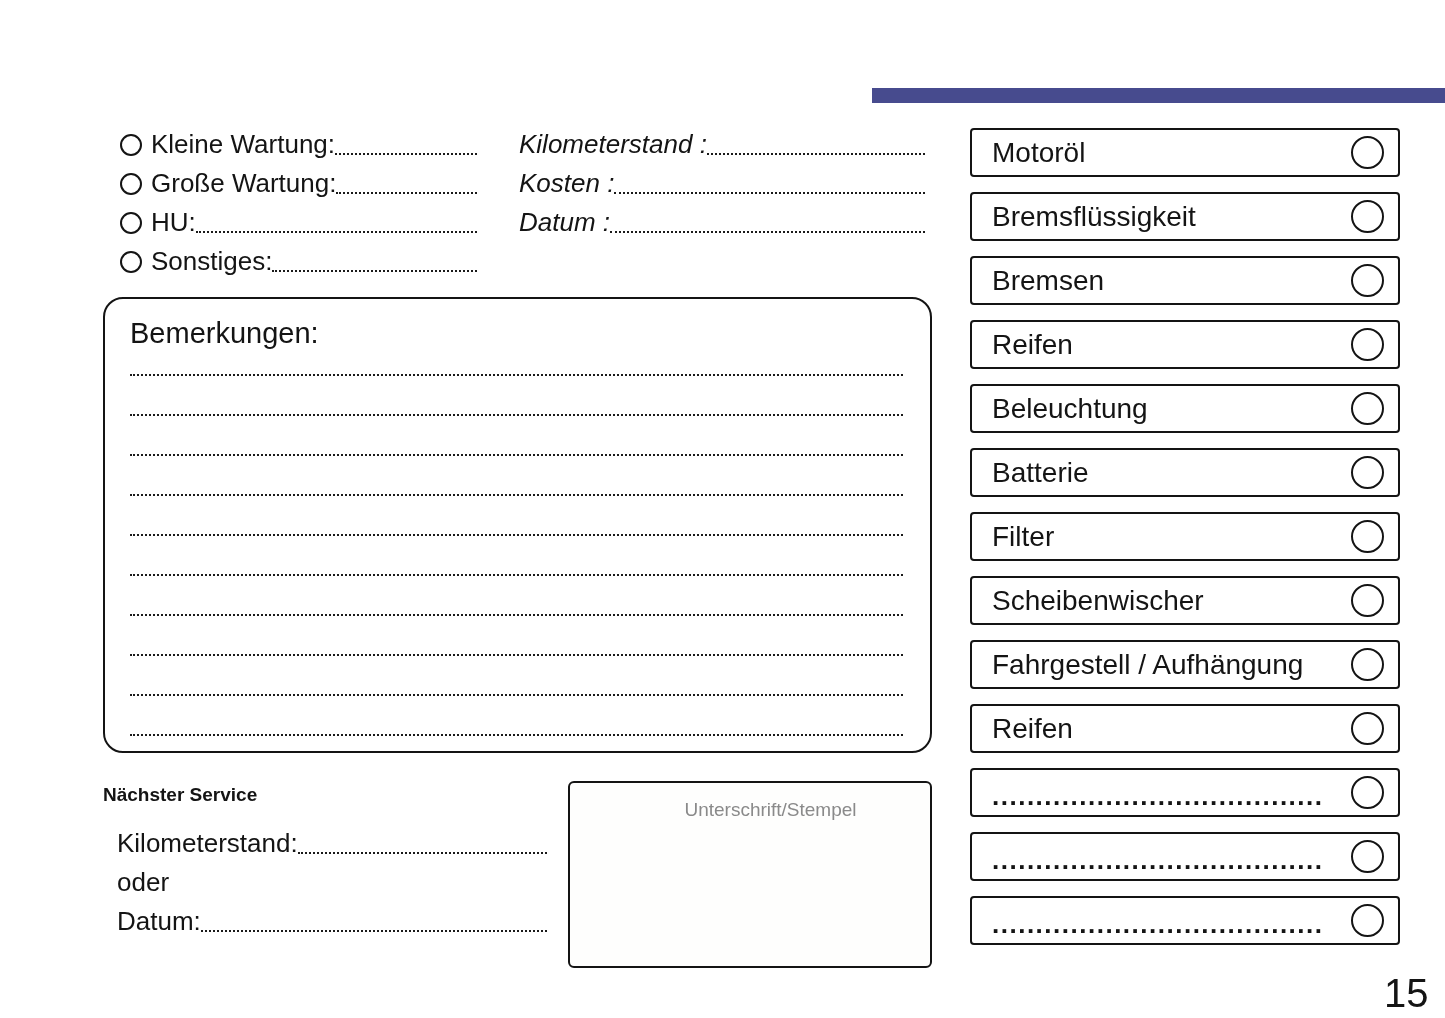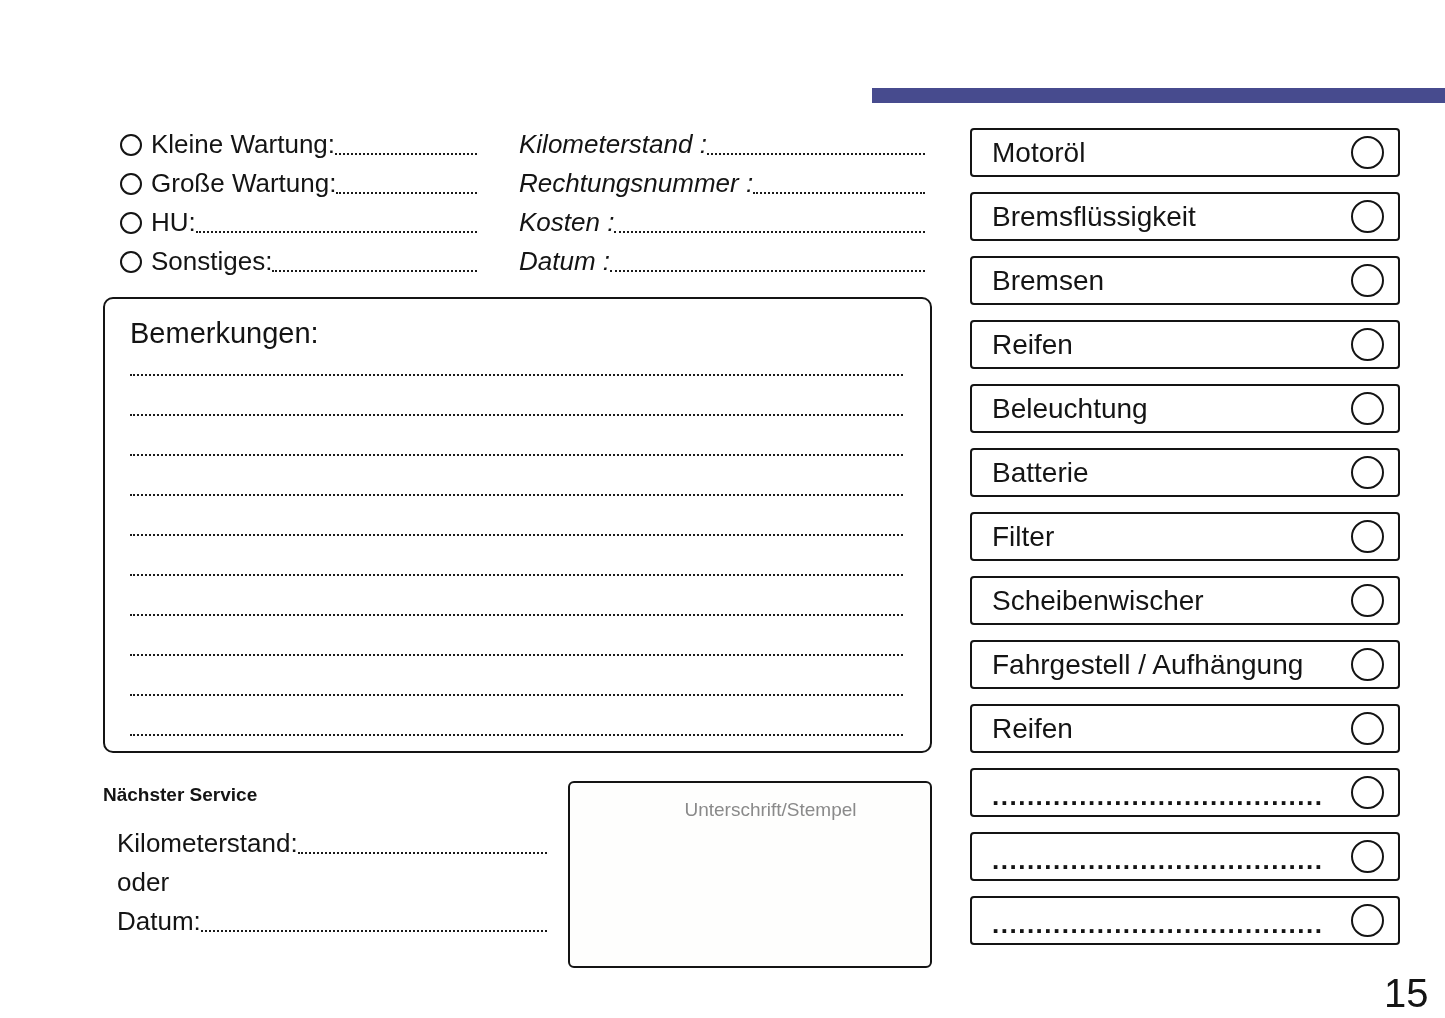--- a/index.html
+++ b/index.html
@@ -29,21 +29,21 @@
   
   .radio{
     flex:0 0 auto;width:18px;height:18px;border:2.5px solid #141414;
     border-radius:50%;margin-right:9px;background:#fff;
   }
   .type-col{position:absolute;left:106px;top:125px;width:371px;}
   .detail-col{position:absolute;left:505px;top:125px;width:420px;font-style:italic;}
   
   .remarks{
     position:absolute;left:103px;top:297px;width:829px;height:456px;
-    border:2.5px solid #141414;border-radius:10px;box-sizing:border-box;
+    border:2.5px solid #141414;border-radius:20px;box-sizing:border-box;
     background:#fff;
   }
   .remarks-title{
     position:absolute;left:25px;top:18px;font-size:29px;
   }
   .remarks-lines{position:absolute;left:25px;right:27px;top:37px;}
   .rline{height:38px;border-bottom:2.5px dotted #1a1a1a;}
   
   .next-service{position:absolute;left:103px;top:780px;width:444px;}
   .ns-title{font-size:19px;font-weight:bold;line-height:30px;margin:0 0 14px 0;}
@@ -107,24 +107,20 @@
       <span class="fill"></span>
     </div>
   </div>
 
   <div class="detail-col">
     <div class="frow">
       <span class="lbl">Kilometerstand :</span>
       <span class="fill"></span>
     </div>
     <div class="frow">
-      <span class="lbl">Rechtungsnummer :</span>
-      <span class="fill"></span>
-    </div>
-    <div class="frow">
       <span class="lbl">Kosten :</span>
       <span class="fill"></span>
     </div>
     <div class="frow">
       <span class="lbl">Datum :</span>
       <span class="fill"></span>
     </div>
   </div>
 
   <div class="remarks">

